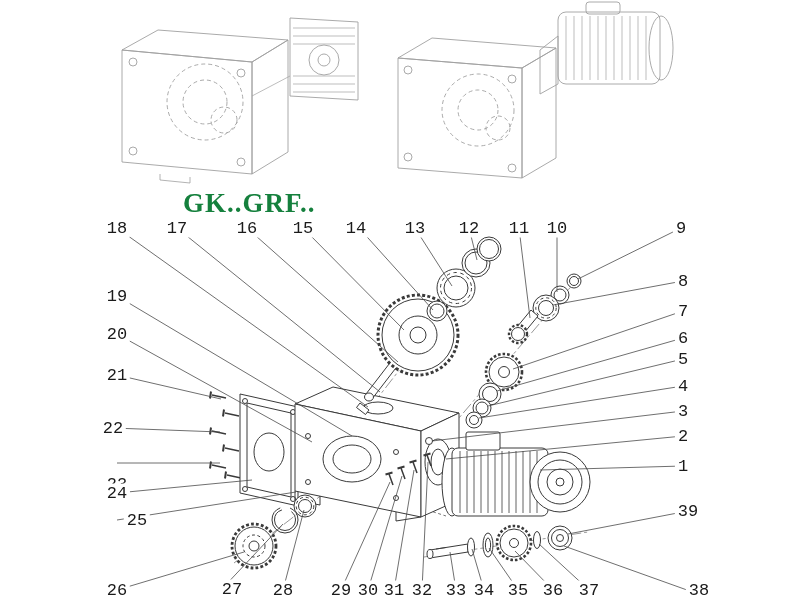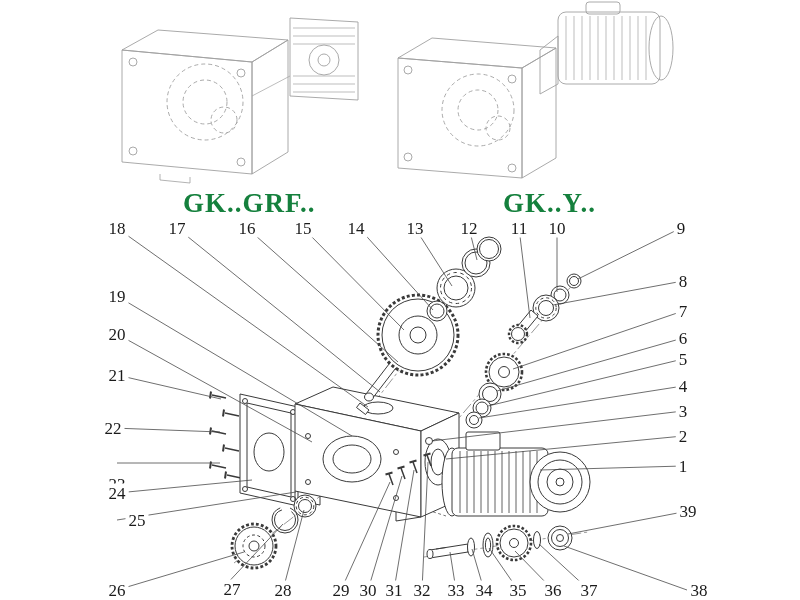--- a/index.html
+++ b/index.html
@@ -4,21 +4,21 @@
 <style>
   * { margin:0; padding:0; box-sizing:border-box; }
   html,body { width:800px; height:600px; background:#ffffff; overflow:hidden;
               font-family:"Liberation Serif", serif; }
   .page { position:relative; width:800px; height:600px; background:#ffffff; }
   svg.layer { position:absolute; left:0; top:0; }
   .variant-title { position:absolute; font-weight:bold; font-size:27px;
                    letter-spacing:1px; color:#15803d; white-space:nowrap; }
   .variant-title.left  { left:183px; top:188px; }
   .variant-title.right { left:503px; top:188px; }
-  #callouts { position:absolute; left:0; top:0; width:800px; height:600px; pointer-events:none; }
+  #callouts { position:absolute; left:0; top:0; width:800px; height:600px; pointer-events:none;font-family:Liberation Mono, monospace; }
   .callout { position:absolute; transform:translate(-50%,-50%);
              font-size:17px; line-height:1; color:#1a1a1a;
              background:#ffffff; padding:1px 3px; }
   #leaders line { stroke:#4a4a4a; stroke-width:0.8; }
 </style>
 </head>
 <body>
 
 <div class="page">
 
@@ -230,21 +230,20 @@
       <line x1="422" y1="590" x2="428" y2="462"></line>
       <line x1="456" y1="590" x2="450" y2="552"></line>
       <line x1="484" y1="590" x2="472" y2="549"></line>
       <line x1="518" y1="590" x2="489" y2="548"></line>
       <line x1="553" y1="590" x2="515" y2="551"></line>
       <line x1="589" y1="590" x2="539" y2="544"></line>
       <line x1="687" y1="590" x2="564" y2="546"></line>
     </svg>
 
   <div class="variant-title left">GK..GRF..</div>
-  <div class="variant-title right">GK..Y..</div>
 
   <div id="callouts">
       <div class="callout" style="left: 117px; top: 228px;">18</div>
       <div class="callout" style="left: 177px; top: 228px;">17</div>
       <div class="callout" style="left: 247px; top: 228px;">16</div>
       <div class="callout" style="left: 303px; top: 228px;">15</div>
       <div class="callout" style="left: 356px; top: 228px;">14</div>
       <div class="callout" style="left: 415px; top: 228px;">13</div>
       <div class="callout" style="left: 469px; top: 228px;">12</div>
       <div class="callout" style="left: 519px; top: 228px;">11</div>

